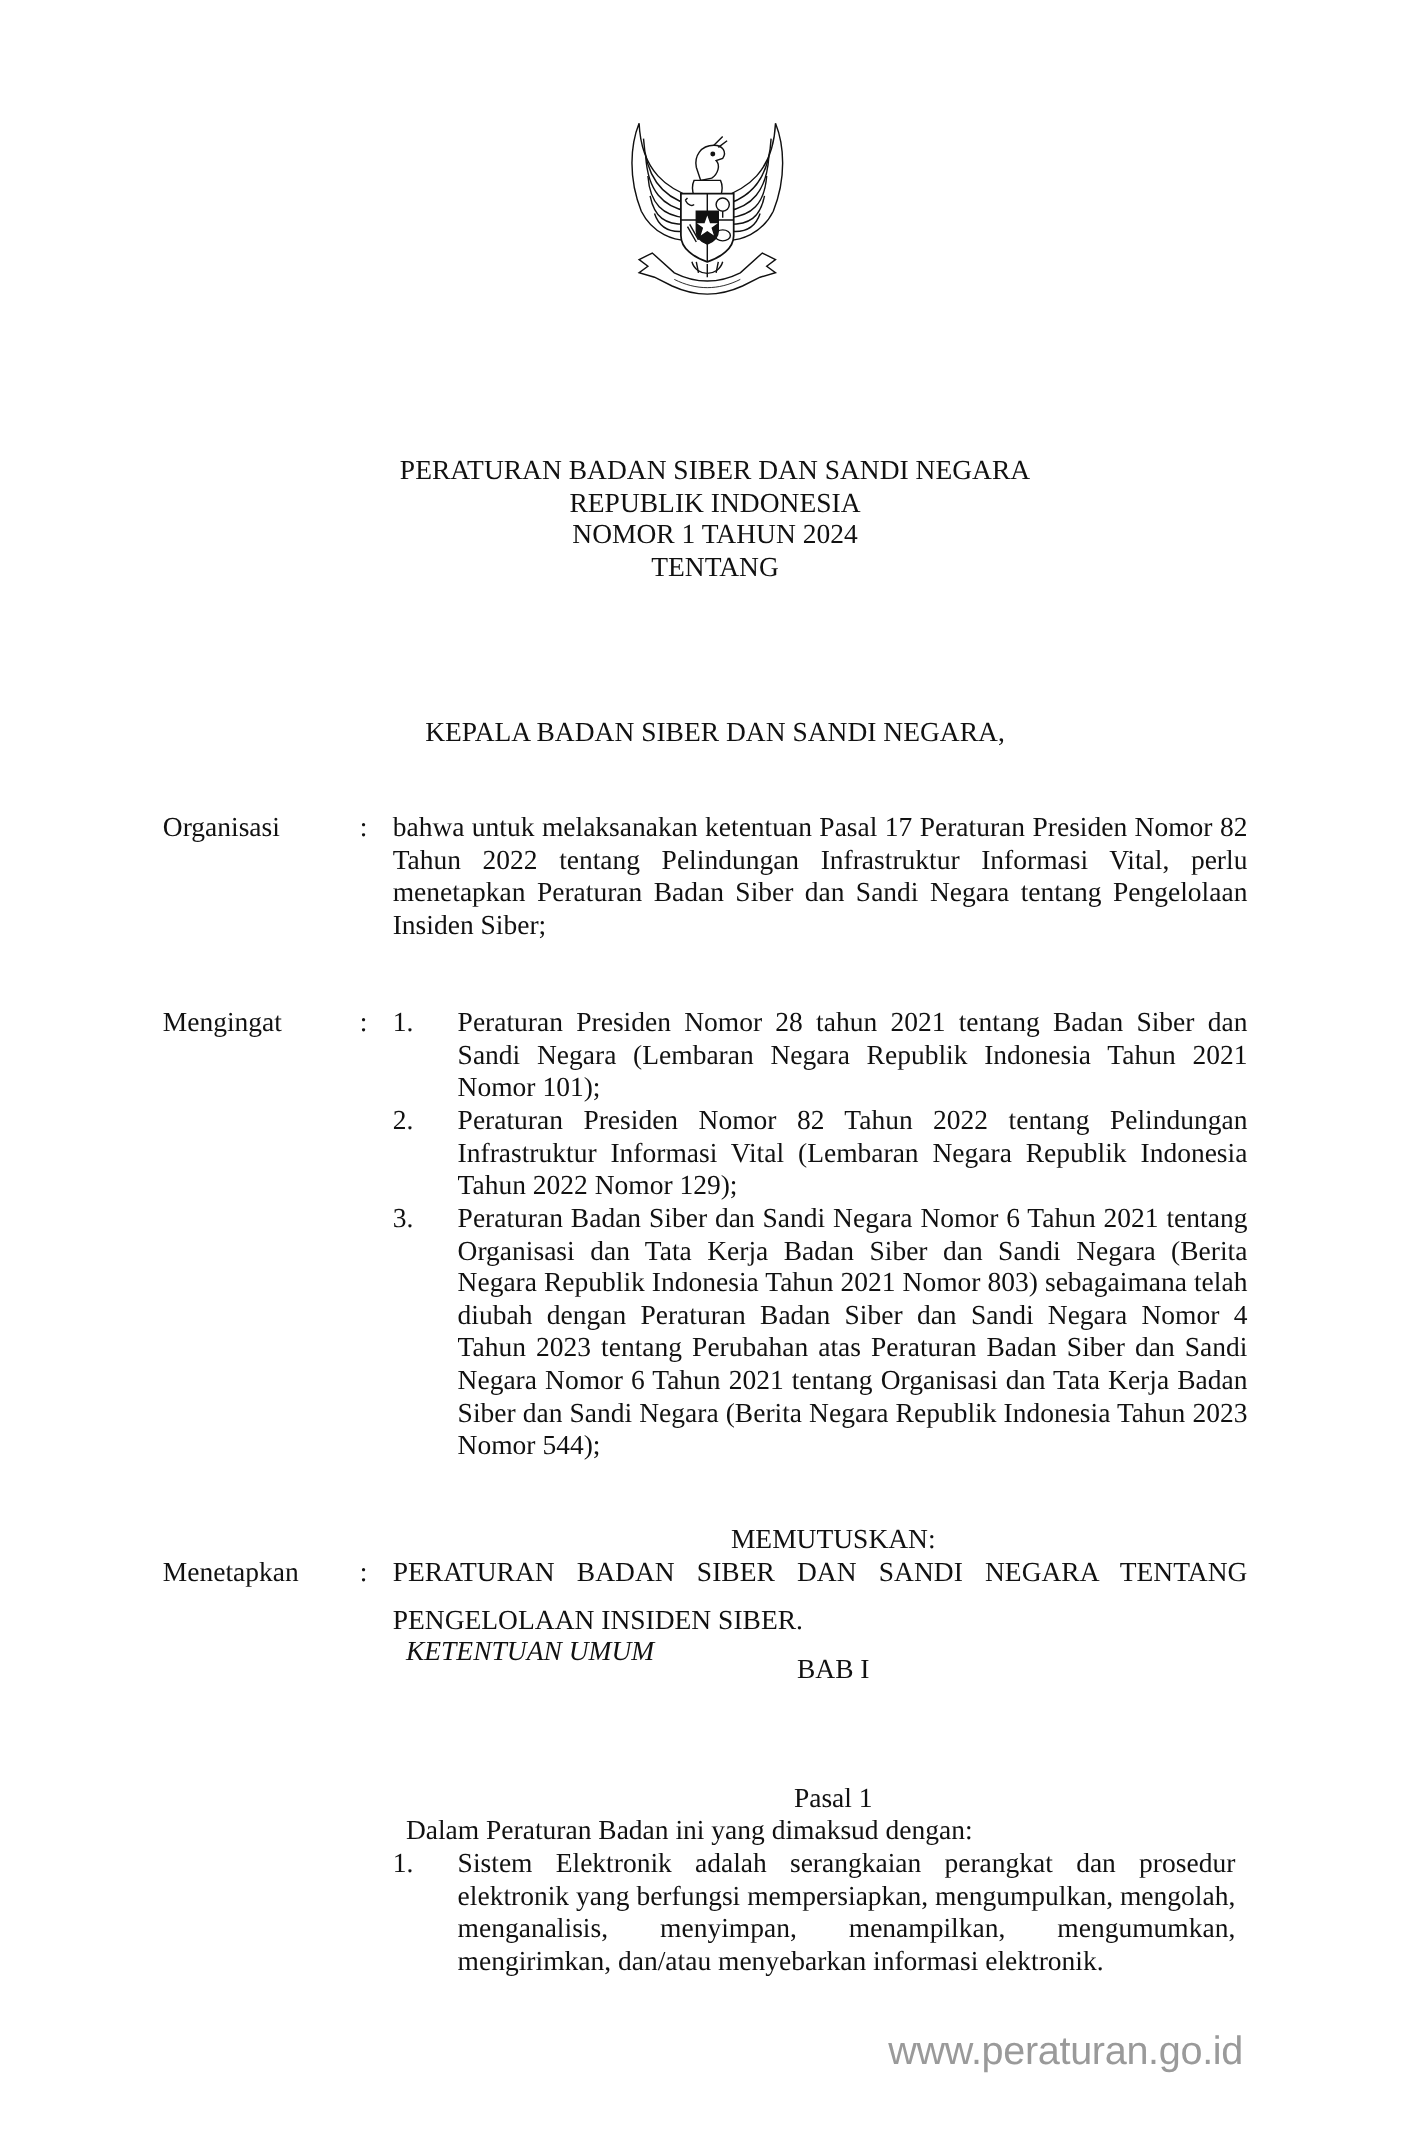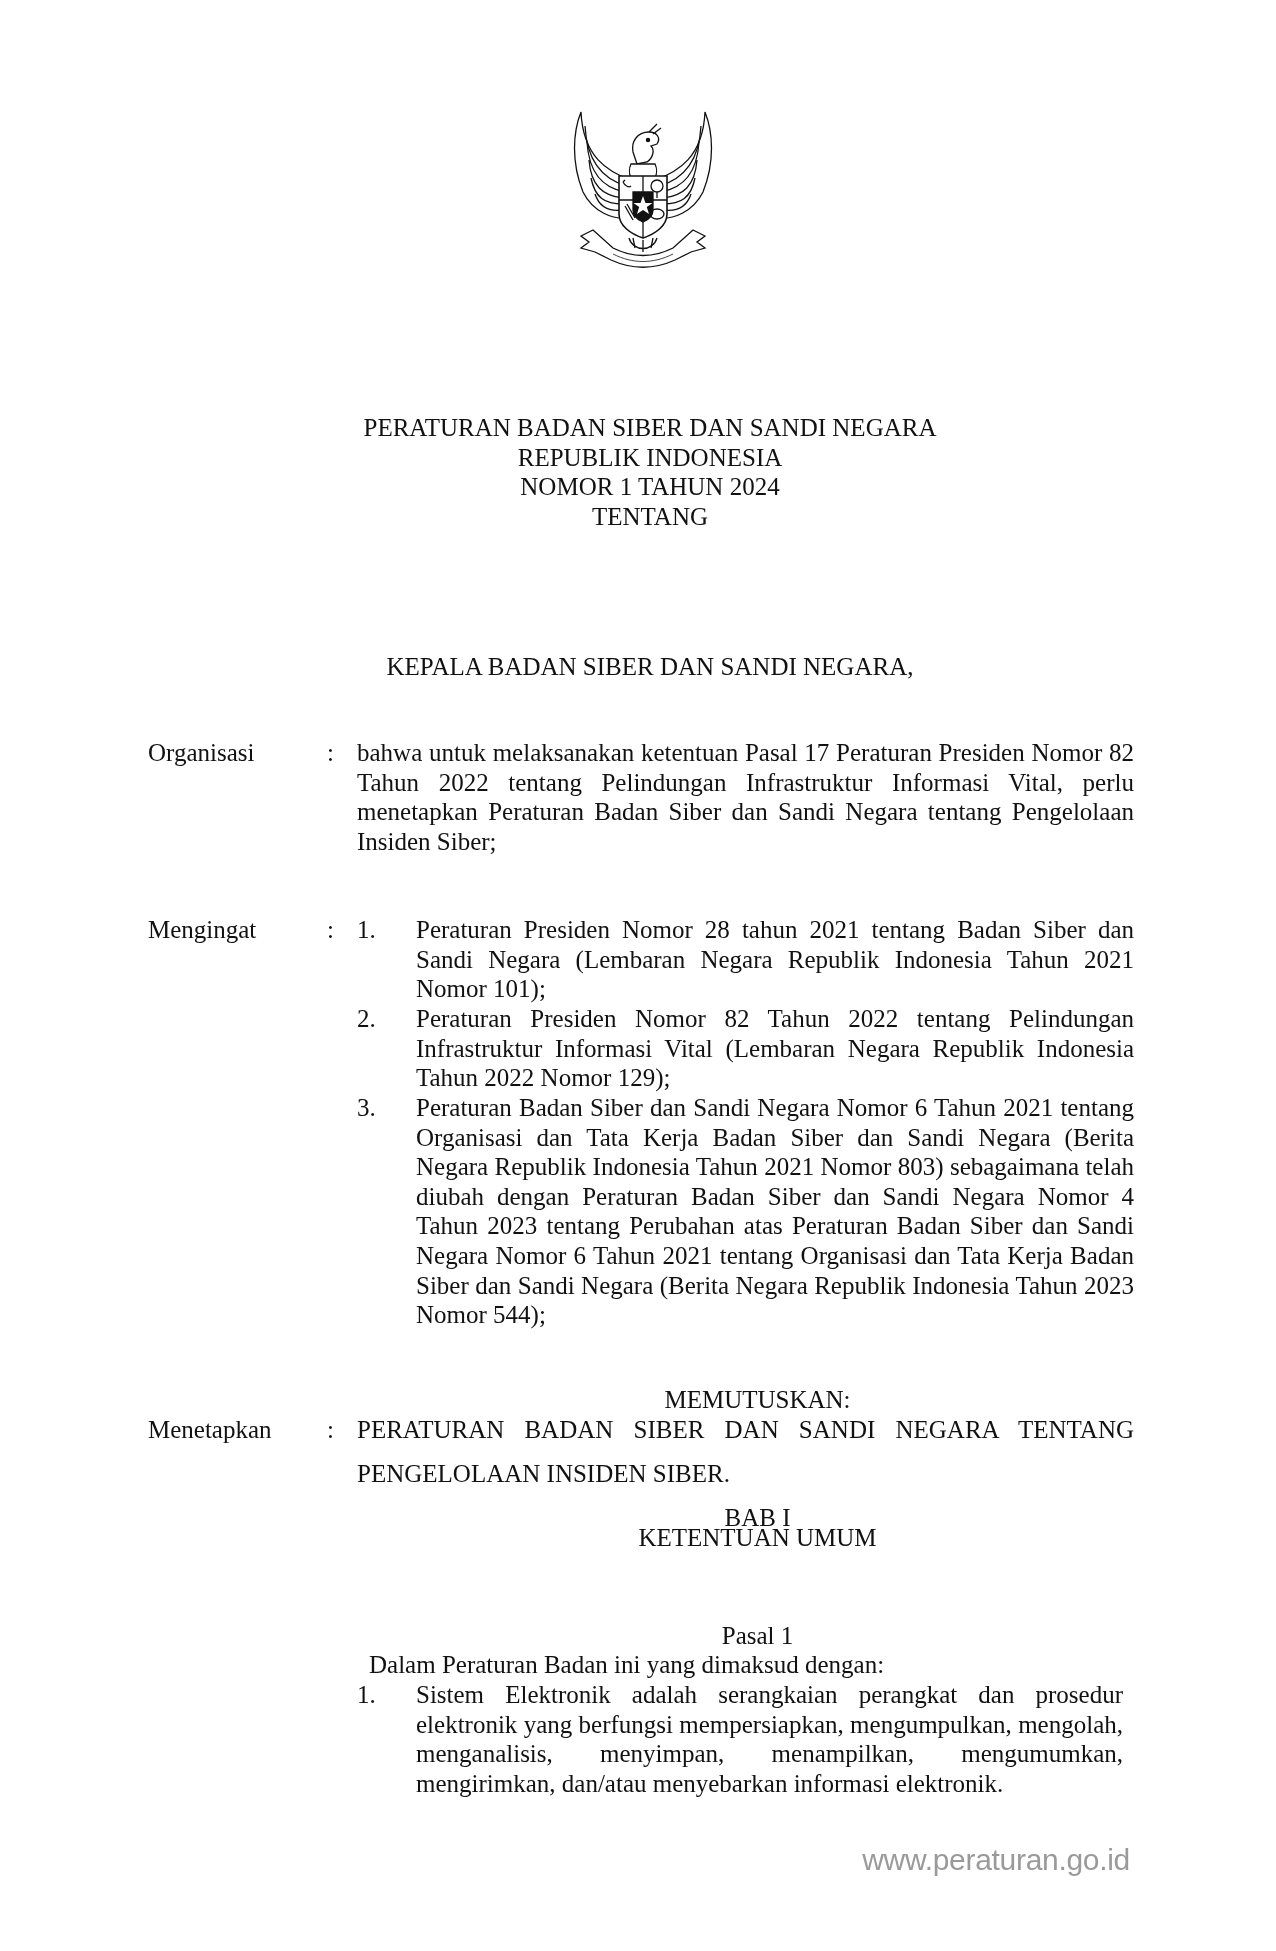--- a/index.html
+++ b/index.html
@@ -11,21 +11,21 @@
   .title-line { display: block; white-space: nowrap; }
   .row { position: absolute; left: 0; width: 1276px; }
   .label { position: absolute; left: 148px; white-space: nowrap; }
   .colon { position: absolute; left: 327px; }
   .body-text { position: absolute; left: 357px; width: 777px; text-align: justify; text-align-last: left; }
   .num { position: absolute; left: 357px; }
   .item-text { position: absolute; left: 416px; width: 718px; text-align: justify; text-align-last: left; }
   .just-all { text-align: justify; text-align-last: justify; }
   .emblem { position: absolute; left: 553px; top: 102px; width: 180px; height: 180px; }
   .watermark { position: absolute; right: 146px; top: 1843px; font-family: "Liberation Sans", "DejaVu Sans", sans-serif;
-               font-size: 30px; color: #9a9a9a; letter-spacing: -0.3px; }
+               font-size: 36px; color: #9a9a9a; letter-spacing: -0.3px; }
 </style>
 </head>
 <body>
 
 <div class="page">
 
   <div class="emblem">
     <svg width="180" height="180" viewBox="0 0 180 180" xmlns="http://www.w3.org/2000/svg" fill="none" stroke="#111" stroke-width="1.3">
 
       <path d="M78 78 C55 70 30 55 28 10 C20 30 18 60 30 90 C40 110 60 118 76 116 Z" fill="#fff"></path>
@@ -104,21 +104,21 @@
   <div class="row txt" style="top: 1385px; left: 357px; width: 777px; text-align: center;">MEMUTUSKAN:</div>
 
   <div class="row txt" style="top: 1415px;">
     <span class="label">Menetapkan</span>
     <span class="colon">:</span>
     <div class="body-text just-all" style="top:0;">PERATURAN BADAN SIBER DAN SANDI NEGARA TENTANG</div>
     <div class="body-text" style="top:44px;">PENGELOLAAN INSIDEN SIBER.</div>
   </div>
 
   <div class="row txt" style="top: 1503px; left: 357px; width: 777px; text-align: center;">BAB I</div>
-  <div class="row txt" style="top: 1523px; left: 357px; width: 777px; text-align: center;">KETENTUAN UMUM</div>
+  <div class="row txt" style="top: 1487px; left: 357px; width: 777px;  font-style: italic;">KETENTUAN UMUM</div>
 
   <div class="row txt" style="top: 1621px; left: 357px; width: 777px; text-align: center;">Pasal 1</div>
   <div class="row txt" style="top: 1650px; left: 357px; width: 777px;">Dalam Peraturan Badan ini yang dimaksud dengan:</div>
   <div class="row txt" style="top: 1680px;">
     <span class="num">1.</span>
     <div class="item-text" style="width: 707px;">Sistem Elektronik adalah serangkaian perangkat dan prosedur elektronik yang berfungsi mempersiapkan, mengumpulkan, mengolah, menganalisis, menyimpan, menampilkan, mengumumkan, mengirimkan, dan/atau menyebarkan informasi elektronik.</div>
   </div>
 
   <div class="watermark">www.peraturan.go.id</div>
 </div>

